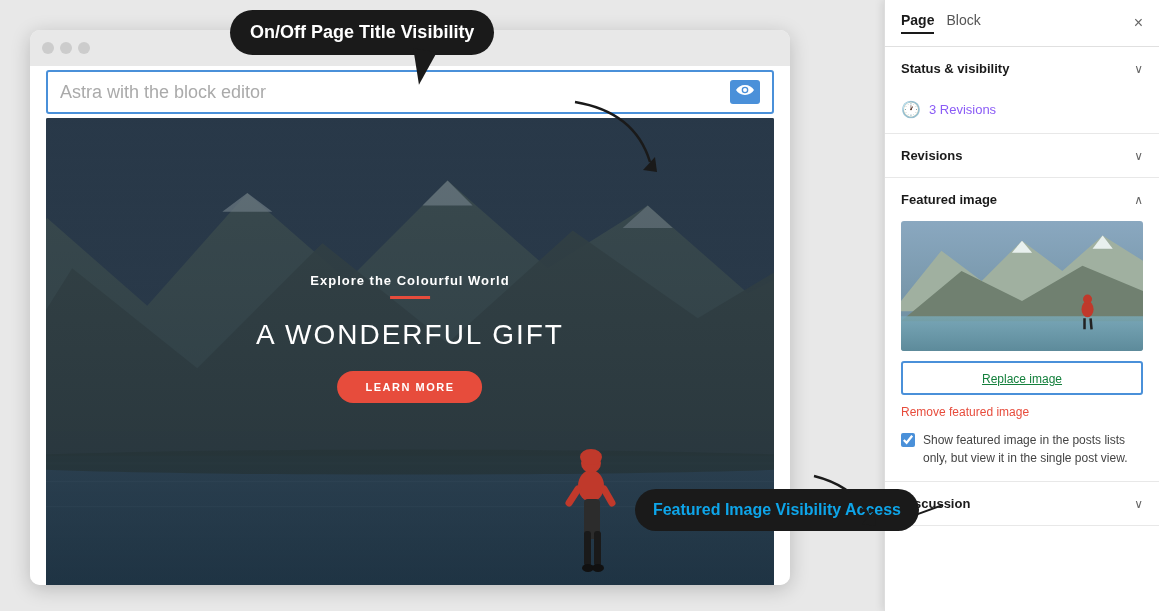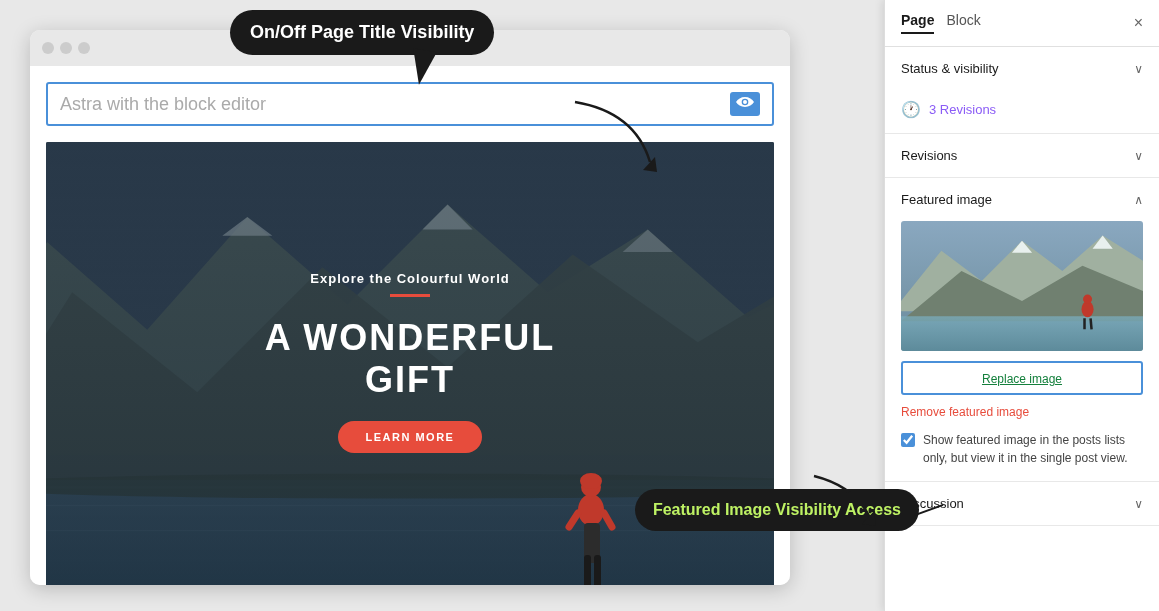--- a/index.html
+++ b/index.html
@@ -43,21 +43,21 @@
 
     .browser-content {
       background: #fff;
       height: calc(100% - 36px);
       overflow: hidden;
     }
 
     
     .title-bar {
       border: 2px solid #4a90d9;
-      margin: 16px 16px;
+      margin: 4px 16px;
       padding: 8px 12px;
       border-radius: 3px;
       display: flex;
       align-items: center;
       justify-content: space-between;
       background: #fff;
     }
 
     .title-input-text {
       color: #aaa;
@@ -103,22 +103,22 @@
     }
 
     .hero-subtitle {
       font-size: 13px;
       font-weight: 600;
       letter-spacing: 1px;
       margin-bottom: 8px;
     }
 
     .hero-title {
-      font-size: 36px;
-      font-weight: 700;
+      font-size: 28px;
+      font-weight: 400;
       letter-spacing: 2px;
       text-transform: uppercase;
       margin-bottom: 20px;
     }
 
     .hero-divider {
       width: 40px;
       height: 3px;
       background: #e74c3c;
       margin: 0 auto 20px;
@@ -164,21 +164,21 @@
       border-top: 35px solid #1a1a1a;
       transform: rotate(10deg);
     }
 
     
     .tooltip-bubble-bottom {
       position: absolute;
       right: 240px;
       bottom: 80px;
       background: #1a1a1a;
-      color: #bef264;
+      color: #0ea5e9;
       padding: 12px 18px;
       border-radius: 30px;
       font-size: 16px;
       font-weight: 700;
       white-space: nowrap;
       z-index: 10;
     }
 
     
     .tooltip-bubble-bottom::before {
@@ -246,21 +246,21 @@
     .sidebar-section-header {
       display: flex;
       align-items: center;
       justify-content: space-between;
       padding: 14px 16px;
       cursor: pointer;
     }
 
     .sidebar-section-title {
       font-size: 13px;
-      font-weight: 400;
+      font-weight: 700;
       color: #1a1a1a;
     }
 
     .sidebar-chevron {
       font-size: 12px;
       color: #666;
     }
 
     .revisions-row {
       display: flex;

